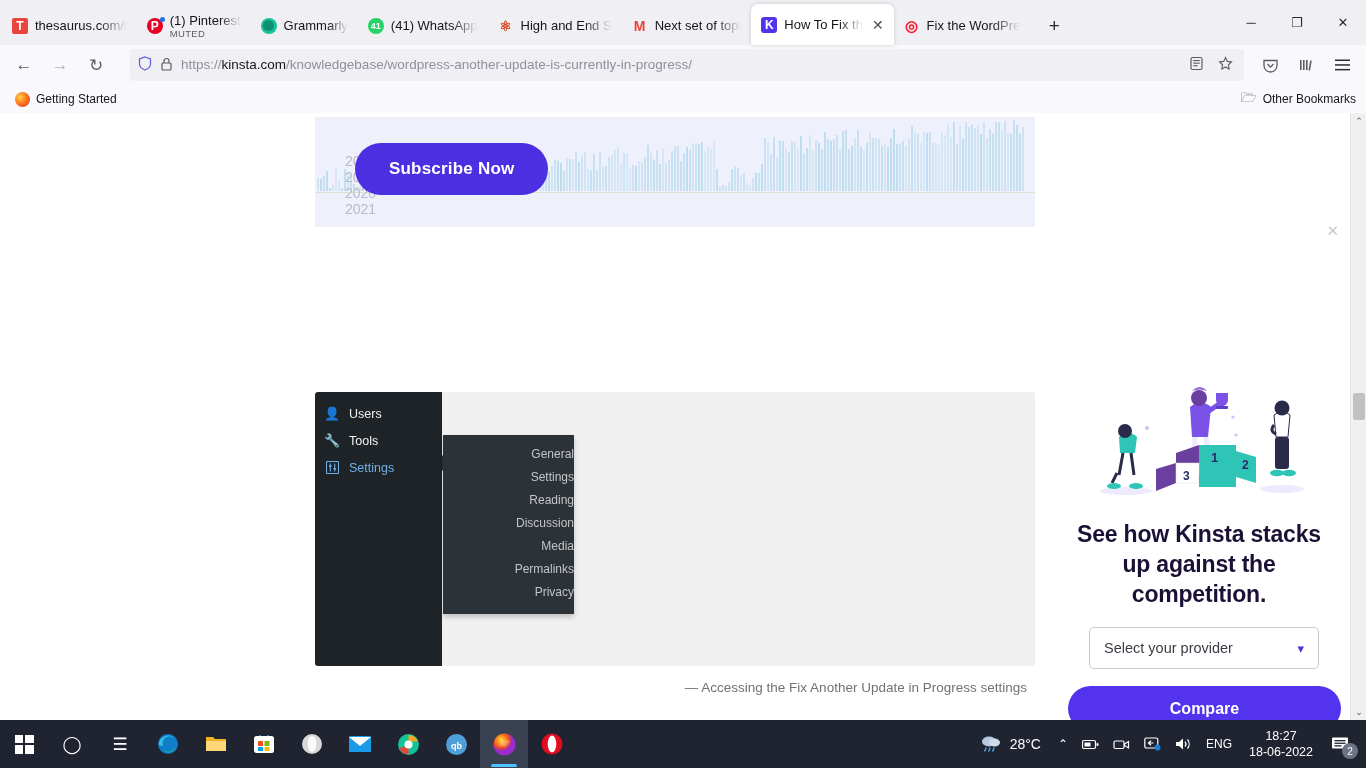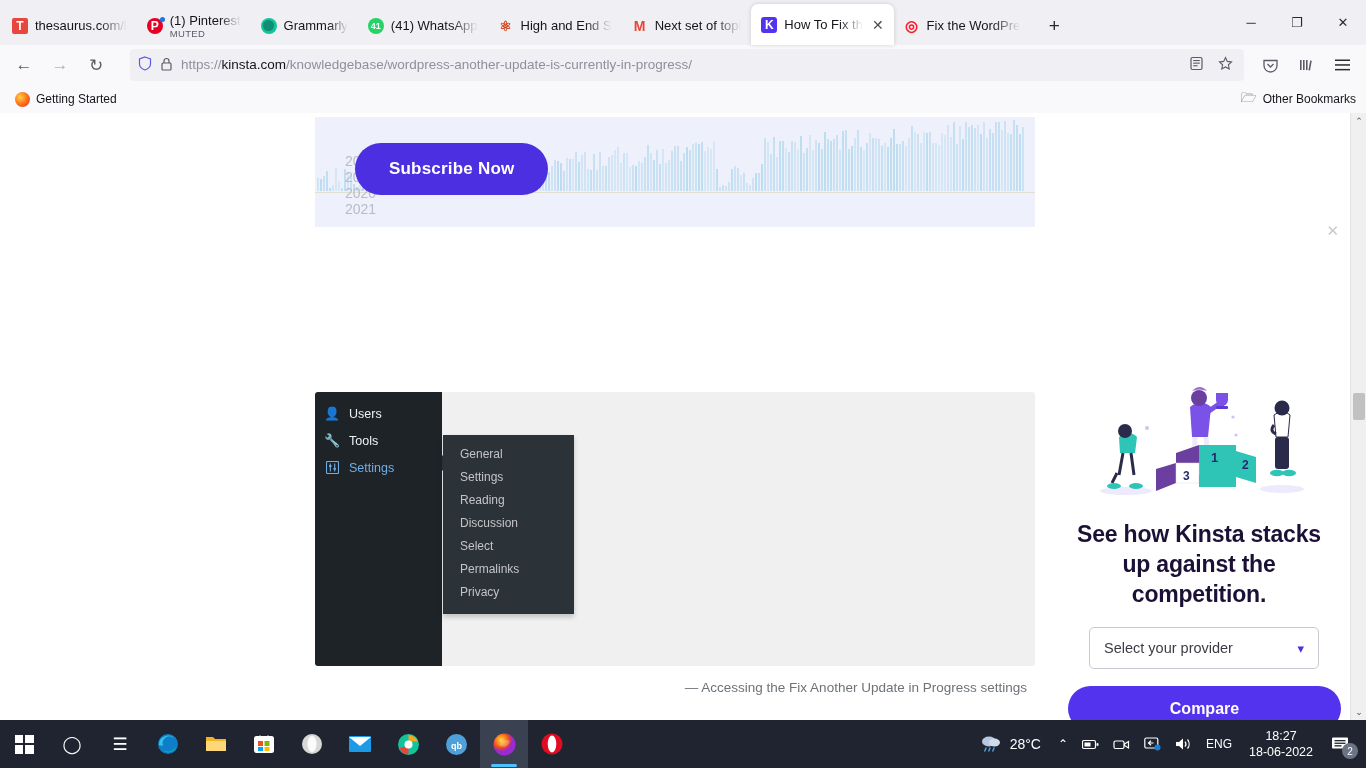--- a/index.html
+++ b/index.html
@@ -207,20 +207,21 @@
     border-top: 8px solid transparent;
     border-bottom: 8px solid transparent;
     border-left: 8px solid #2c3338;
   }
   .wp-submenu {
     position: absolute; left: 128px; top: 43px;
     width: 131px;
     background: #2c3338;
     padding: 8px 0 10px 0;
     box-shadow: 0 3px 5px rgba(0,0,0,.2);
+    text-align: right;
   }
   .wp-sub-item {
     position: relative;
     padding: 4px 0 4px 17px;
     font-size: 12px; color: #c3c4c7;
     line-height: 15px;
     cursor: pointer;
   }
   .wp-sub-item.current { color: #72aee6; }
   .wp-sub-item.current::before {
@@ -763,21 +764,21 @@
           </span>
           <span>Settings</span>
         </div>
       </div>
       <div class="wp-arrow"></div>
       <div class="wp-submenu">
         <div class="wp-sub-item">General</div>
         <div class="wp-sub-item">Settings</div>
         <div class="wp-sub-item">Reading</div>
         <div class="wp-sub-item">Discussion</div>
-        <div class="wp-sub-item">Select</div>
+        <div class="wp-sub-item">Media</div>
         <div class="wp-sub-item">Permalinks</div>
         <div class="wp-sub-item">Privacy</div>
       </div>
     </div>
 
     <div class="figcaption">— Accessing the Fix Another Update in Progress settings</div>
 
     <div class="ad-panel">
       <div class="ad-close">✕</div>
 

